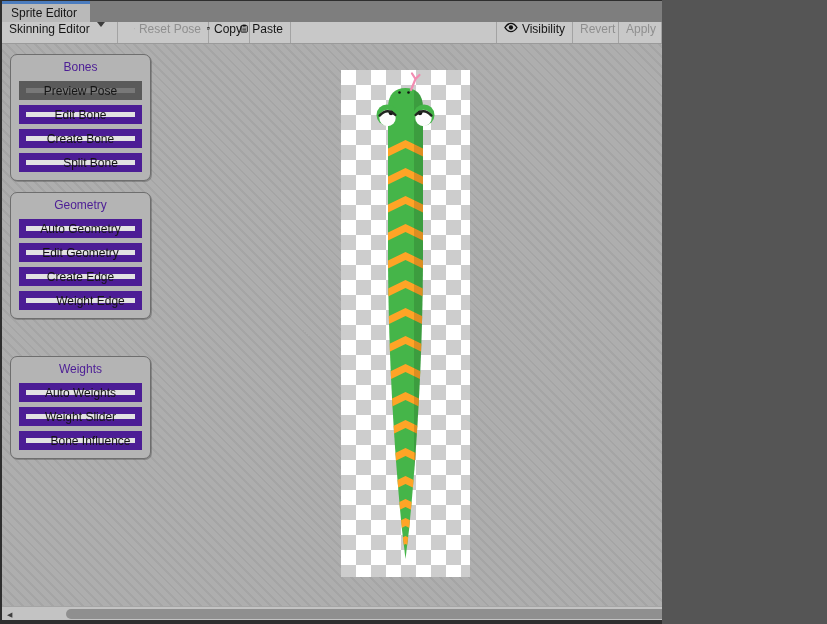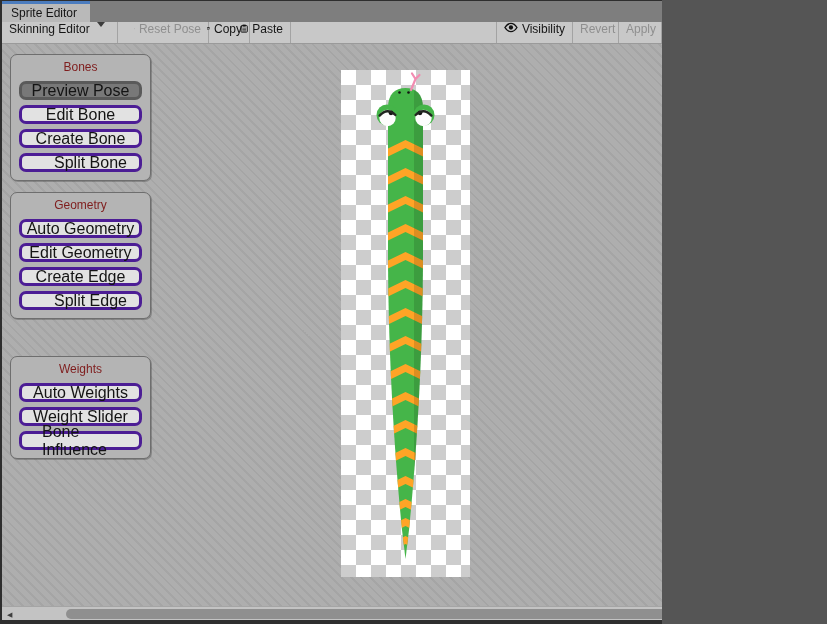--- a/index.html
+++ b/index.html
@@ -40,23 +40,23 @@
   .pattern-sq{position:absolute;top:5px;width:11px;height:11px;border:1px solid #8a8a8a;
               background:conic-gradient(#b868a8 0 25%,#7f87c6 0 50%,#c09ab4 0 75%,#9aa2cc 0);}
 
   
   .canvas{position:absolute;left:2px;top:44px;width:810px;height:562px;background-color:#aeaeae;
           background-image:repeating-linear-gradient(45deg,rgba(0,0,0,0.05) 0 2px,transparent 2px 7px);}
 
   
   .panel{position:absolute;left:8px;width:141px;background:#b4b4b4;border:1px solid #6e6e6e;
          border-radius:7px;box-shadow:1px 1px 0 rgba(0,0,0,0.22);padding:3px 8px 8px 8px;}
-  .panel-title{font-size:12px;color:#7f1d1d;text-align:center;height:19px;line-height:19px;margin-bottom:4px;}
-  .panel-btn{height:19px;margin-bottom:5px;background:#e2e2e2;border:3px solid #4c1d95;border-radius:7px;
-             font-size:16px;color:#141414;display:flex;align-items:center;justify-content:center;width:100%;}
+  .panel-title{font-size:12px;color:#4c1d95;text-align:center;height:19px;line-height:19px;margin-bottom:4px;}
+  .panel-btn{height:19px;margin-bottom:5px;background:#e2e2e2;border:7px solid #4c1d95;border-radius:0;
+             font-size:12px;color:#141414;display:flex;align-items:center;justify-content:center;width:100%;}
   .panel-btn:last-child{margin-bottom:0;padding-left:20px;}
   .panel-btn.active{background:#787878;border-color:#5a5a5a;}
 
   
   .sprite-area{position:absolute;left:339px;top:26px;width:129px;height:507px;background-color:#ffffff;
     background-image:linear-gradient(45deg,#cdcdcd 25%,transparent 25%,transparent 75%,#cdcdcd 75%),
                      linear-gradient(45deg,#cdcdcd 25%,transparent 25%,transparent 75%,#cdcdcd 75%);
     background-size:30px 30px;background-position:0 0,15px 15px;}
   .fill-green{fill:var(--snake-green);}
   .fill-orange{fill:var(--snake-orange);}
@@ -162,21 +162,21 @@
       <div class="panel-btn">Edit Bone</div>
       <div class="panel-btn">Create Bone</div>
       <div class="panel-btn">Split Bone</div>
     </div>
 
     <div class="panel" style="top:148px;">
       <div class="panel-title">Geometry</div>
       <div class="panel-btn">Auto Geometry</div>
       <div class="panel-btn">Edit Geometry</div>
       <div class="panel-btn">Create Edge</div>
-      <div class="panel-btn">Split Edge</div>
+      <div class="panel-btn">Weight Edge</div>
     </div>
 
     <div class="panel" style="top:312px;">
       <div class="panel-title">Weights</div>
       <div class="panel-btn">Auto Weights</div>
       <div class="panel-btn">Weight Slider</div>
       <div class="panel-btn">Bone Influence</div>
     </div>
 
     <div class="sprite-area">

